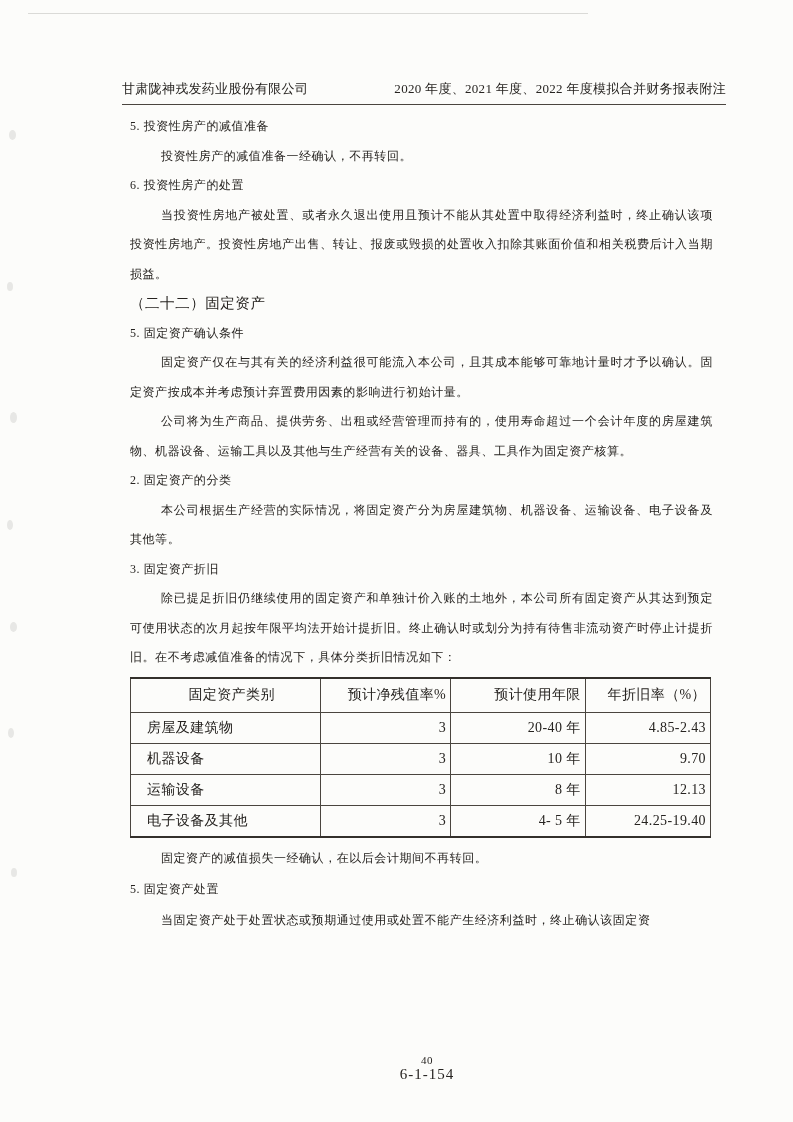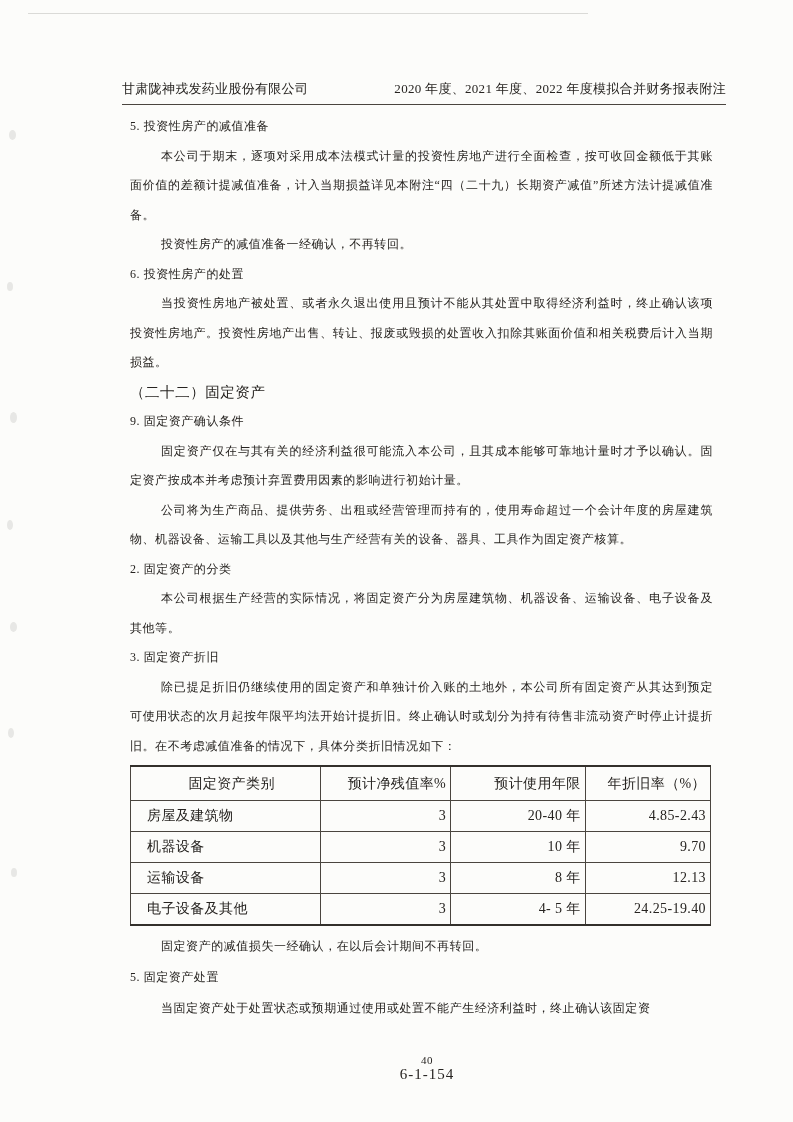--- a/index.html
+++ b/index.html
@@ -119,26 +119,25 @@
   <div class="scan-blob" style="left:8px;  top:728px; width:6px; height:10px;"></div>
   <div class="scan-blob" style="left:11px; top:868px; width:6px; height:9px;"></div>
 
   <div class="header">
     <span class="company">甘肃陇神戎发药业股份有限公司</span>
     <span class="title">2020 年度、2021 年度、2022 年度模拟合并财务报表附注</span>
   </div>
 
   <div class="content">
     <h4 class="nh">5. 投资性房产的减值准备</h4>
-    <p class="par">本公司于期末，逐项对采用成本法模式计量的投资性房地产进行全面检查，按可收回金额低于其账面价值的差额计提减值准备，计入当期损益详见本附注“四（二十九）长期资产减值”所述方法计提减值准备。</p>
     <p class="par">投资性房产的减值准备一经确认，不再转回。</p>
     <h4 class="nh">6. 投资性房产的处置</h4>
     <p class="par">当投资性房地产被处置、或者永久退出使用且预计不能从其处置中取得经济利益时，终止确认该项投资性房地产。投资性房地产出售、转让、报废或毁损的处置收入扣除其账面价值和相关税费后计入当期损益。</p>
     <h3 class="sec">（二十二）固定资产</h3>
-    <h4 class="nh">9. 固定资产确认条件</h4>
+    <h4 class="nh">5. 固定资产确认条件</h4>
     <p class="par">固定资产仅在与其有关的经济利益很可能流入本公司，且其成本能够可靠地计量时才予以确认。固定资产按成本并考虑预计弃置费用因素的影响进行初始计量。</p>
     <p class="par">公司将为生产商品、提供劳务、出租或经营管理而持有的，使用寿命超过一个会计年度的房屋建筑物、机器设备、运输工具以及其他与生产经营有关的设备、器具、工具作为固定资产核算。</p>
     <h4 class="nh">2. 固定资产的分类</h4>
     <p class="par">本公司根据生产经营的实际情况，将固定资产分为房屋建筑物、机器设备、运输设备、电子设备及其他等。</p>
     <h4 class="nh">3. 固定资产折旧</h4>
     <p class="par">除已提足折旧仍继续使用的固定资产和单独计价入账的土地外，本公司所有固定资产从其达到预定可使用状态的次月起按年限平均法开始计提折旧。终止确认时或划分为持有待售非流动资产时停止计提折旧。在不考虑减值准备的情况下，具体分类折旧情况如下：</p>
 
     <table class="dep">
       <colgroup>
           <col class="c0">

